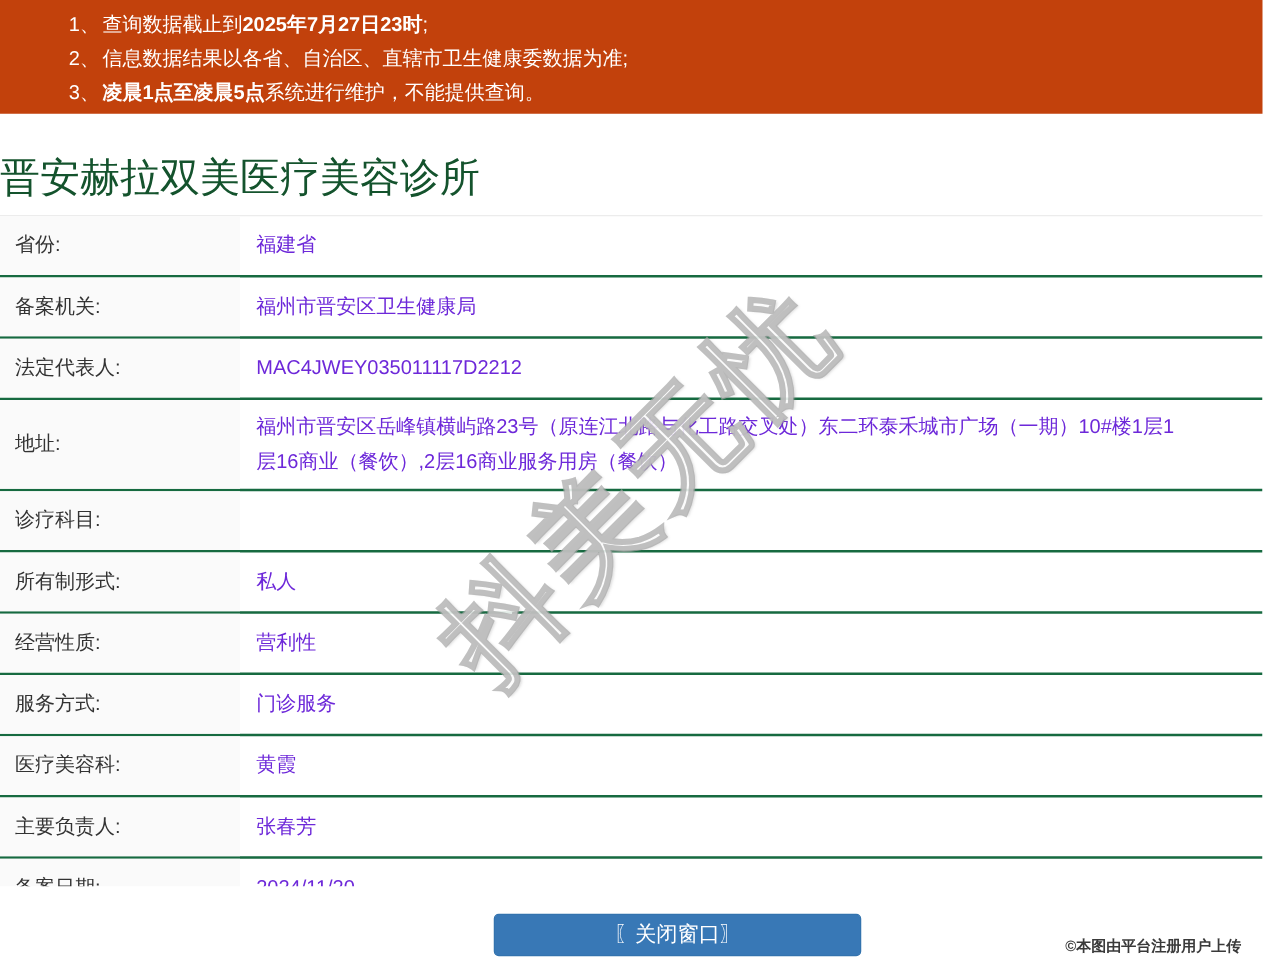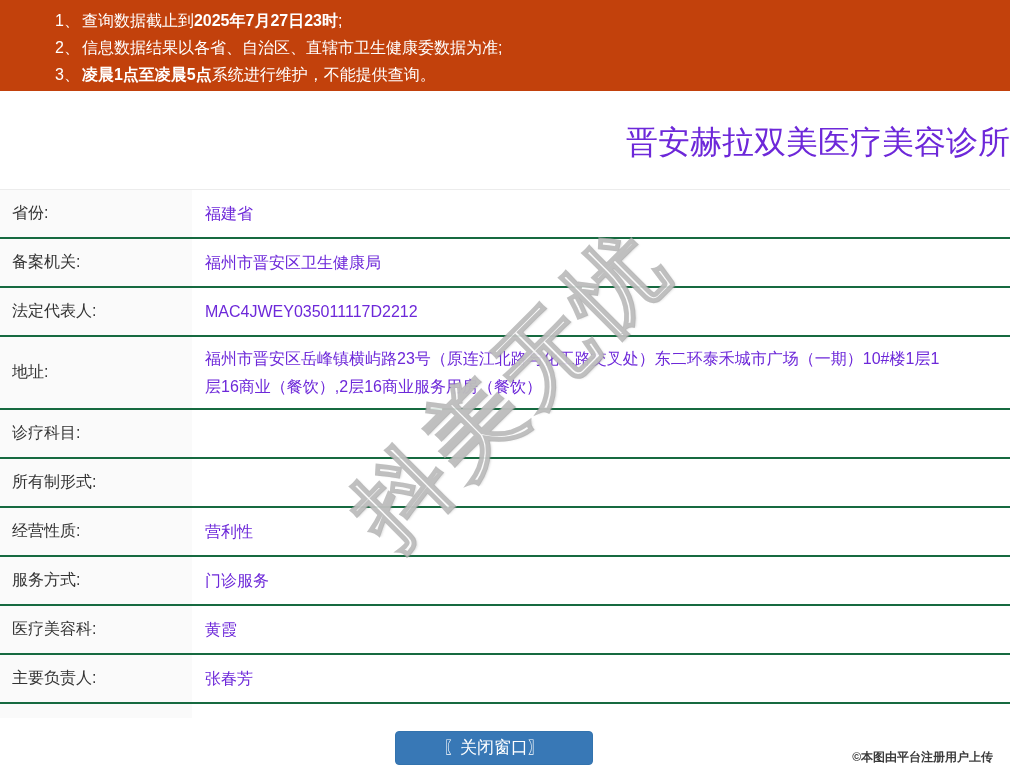--- a/index.html
+++ b/index.html
@@ -12,26 +12,26 @@
   .banner {
     position:absolute; top:0; left:0; width:1010px; height:91px;
     background:#c2410c; color:#ffffff; box-sizing:border-box;
     padding:7px 0 0 55px; font-size:16px; z-index:2;
   }
   .notice-line { height:27px; line-height:27px; white-space:nowrap; }
   .notice-line .seg-bold { font-weight:bold; }
   .notice-num { margin-right:2px; }
   
   .page-title {
-    position:absolute; top:121px; left:0; width:1010px; text-align:right;
-    font-size:32px; font-weight:400; color:#6d28d9; margin:0; z-index:2;
+    position:absolute; top:121px; left:0; width:1010px; text-align:left;
+    font-size:32px; font-weight:400; color:#14532d; margin:0; z-index:2;
   }
   
   .detail-table {
-    position:absolute; top:189px; left:0; width:1010px; height:536px;
+    position:absolute; top:172px; left:0; width:1010px; height:536px;
     overflow:hidden; border-top:1px solid #ececec; z-index:1;
   }
   .trow { display:flex; align-items:stretch; border-bottom:2px solid #166a40; min-height:47px; }
   .trow .tlabel {
     width:192px; flex:none; background:#fafafa; box-sizing:border-box;
     display:flex; align-items:center; padding-left:12px; font-size:16px; color:#333;
   }
   .trow .tvalue {
     flex:1; box-sizing:border-box; display:flex; align-items:center;
     padding-left:13px; font-size:16px; color:#6d28d9;
@@ -48,21 +48,21 @@
     -webkit-text-stroke:2px rgba(165,165,165,0.7);
     text-shadow:1px 2px 2px rgba(130,130,130,0.25);
     pointer-events:none; user-select:none;
   }
   
   .footer {
     position:absolute; left:0; top:718px; width:1010px; height:51px;
     background:#ffffff; z-index:6;
   }
   .close-btn {
-    position:absolute; left:395px; top:13px; width:198px; height:34px;
+    position:absolute; left:395px; top:13px; width:294px; height:34px;
     background:#3878b6; border:1px solid #3373ae; border-radius:4px;
     color:#ffffff; font-size:17px; line-height:32px; text-align:center;
     cursor:pointer; font-family:inherit; padding:0;
   }
   .upload-caption {
     position:absolute; right:17px; bottom:3px; font-size:12px; font-weight:bold;
     color:#3a3a3a; letter-spacing:0;
     text-shadow:-1px -1px 0 #fff, 1px -1px 0 #fff, -1px 1px 0 #fff, 1px 1px 0 #fff;
   }
 </style>
@@ -102,20 +102,23 @@
       <div class="tlabel">地址:</div>
       <div class="tvalue">
         <div class="vinner">福州市晋安区岳峰镇横屿路23号（原连江北路与化工路交叉处）东二环泰禾城市广场（一期）10#楼1层1层16商业（餐饮）,2层16商业服务用房（餐饮）</div>
       </div>
     </div>
     <div class="trow">
       <div class="tlabel">诊疗科目:</div>
     </div>
     <div class="trow">
       <div class="tlabel">所有制形式:</div>
+      <div class="tvalue">
+        <div class="vinner">私人</div>
+      </div>
     </div>
     <div class="trow">
       <div class="tlabel">经营性质:</div>
       <div class="tvalue">
         <div class="vinner">营利性</div>
       </div>
     </div>
     <div class="trow">
       <div class="tlabel">服务方式:</div>
       <div class="tvalue">

